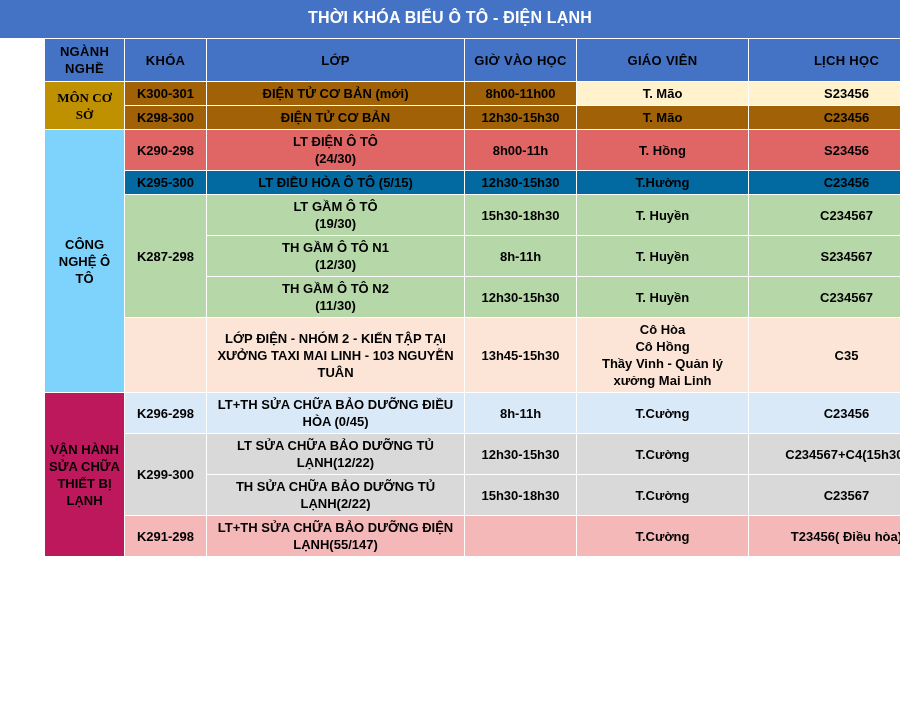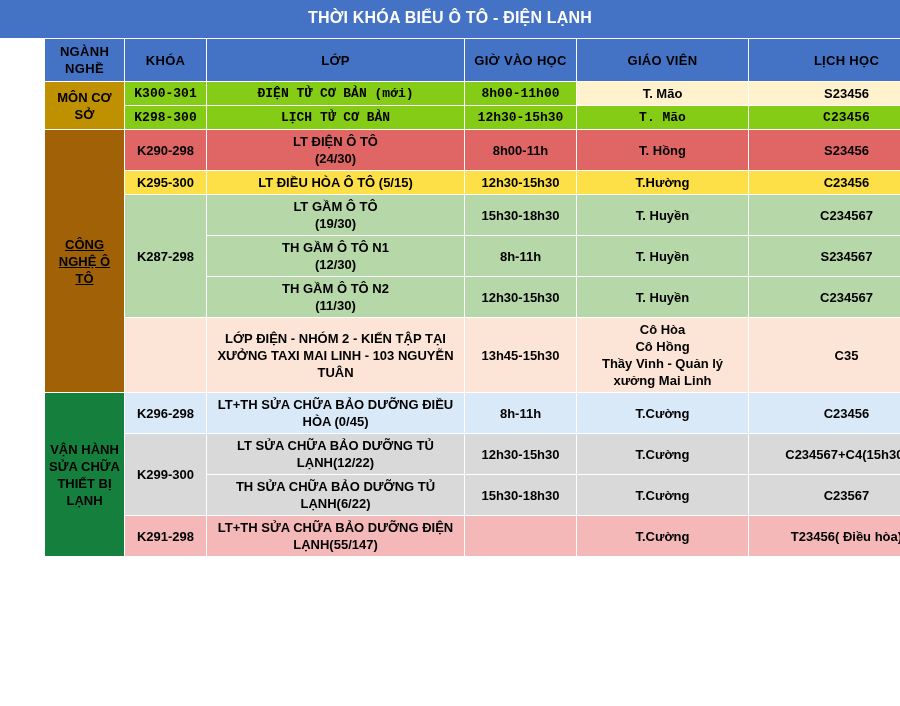--- a/index.html
+++ b/index.html
@@ -58,37 +58,37 @@
     color: #ffffff;
     font-size: 13px;
     height: 36px;
     letter-spacing: 0.3px;
   }
   
   .grp-coso {
     background: #bf9000;
     color: #ffffff;
     font-size: 13px;
+    font-family: Liberation Serif, serif;
   }
   .grp-oto {
-    background: #a16207;
-    color: #ffffff;
-    font-size: 13px;
-    text-decoration: underline;
+    background: #7dd3fc;
+    color: #ffffff;
+    font-size: 13px;
   }
   .grp-lanh {
-    background: #15803d;
+    background: #be185d;
     color: #ffffff;
     font-size: 13px;
   }
   
-  .bg-yellow-light { background: #84cc16; font-family: Liberation Mono, monospace; }
+  .bg-yellow-light { background: #a16207; }
   .bg-yellow-soft  { background: #fff2cc; }
   .bg-red    { background: #e06666; }
-  .bg-blue   { background: #fde047; }
+  .bg-blue   { background: #0369a1; }
   .bg-green  { background: #b6d7a8; }
   .bg-peach  { background: #fce5d6; }
   .bg-lightblue { background: #dae9f8; }
   .bg-grey   { background: #d9d9d9; }
   .bg-pink   { background: #f4b8b8; }
 
   .cell-multiline { white-space: pre-line; }
   .khoa-cell { font-size: 13px; }
 </style>
 </head>
@@ -124,21 +124,21 @@
       <tr>
         <td class="grp-coso" rowspan="2">MÔN CƠ SỞ</td>
         <td class="bg-yellow-light khoa-cell">K300-301</td>
         <td class="bg-yellow-light cell-multiline">ĐIỆN TỬ CƠ BẢN (mới)</td>
         <td class="bg-yellow-light">8h00-11h00</td>
         <td class="bg-yellow-soft">T. Mão</td>
         <td class="bg-yellow-soft">S23456</td>
       </tr>
       <tr>
         <td class="bg-yellow-light khoa-cell">K298-300</td>
-        <td class="bg-yellow-light cell-multiline">LỊCH TỬ CƠ BẢN</td>
+        <td class="bg-yellow-light cell-multiline">ĐIỆN TỬ CƠ BẢN</td>
         <td class="bg-yellow-light">12h30-15h30</td>
         <td class="bg-yellow-light">T. Mão</td>
         <td class="bg-yellow-light">C23456</td>
       </tr>
 
       <tr>
         <td class="grp-oto" rowspan="6">CÔNG NGHỆ Ô TÔ</td>
         <td class="bg-red khoa-cell">K290-298</td>
         <td class="bg-red cell-multiline">LT ĐIỆN Ô TÔ
 (24/30)</td>
@@ -194,21 +194,21 @@
         <td class="bg-lightblue">C23456</td>
       </tr>
       <tr>
         <td class="bg-grey khoa-cell" rowspan="2">K299-300</td>
         <td class="bg-grey cell-multiline">LT SỬA CHỮA BẢO DƯỠNG TỦ LẠNH(12/22)</td>
         <td class="bg-grey">12h30-15h30</td>
         <td class="bg-grey">T.Cường</td>
         <td class="bg-grey">C234567+C4(15h30)</td>
       </tr>
       <tr>
-        <td class="bg-grey cell-multiline">TH SỬA CHỮA BẢO DƯỠNG TỦ LẠNH(6/22)</td>
+        <td class="bg-grey cell-multiline">TH SỬA CHỮA BẢO DƯỠNG TỦ LẠNH(2/22)</td>
         <td class="bg-grey">15h30-18h30</td>
         <td class="bg-grey">T.Cường</td>
         <td class="bg-grey">C23567</td>
       </tr>
       <tr>
         <td class="bg-pink khoa-cell">K291-298</td>
         <td class="bg-pink cell-multiline">LT+TH SỬA CHỮA BẢO DƯỠNG ĐIỆN LẠNH(55/147)</td>
         <td class="bg-pink"></td>
         <td class="bg-pink">T.Cường</td>
         <td class="bg-pink">T23456( Điều hòa)</td>

